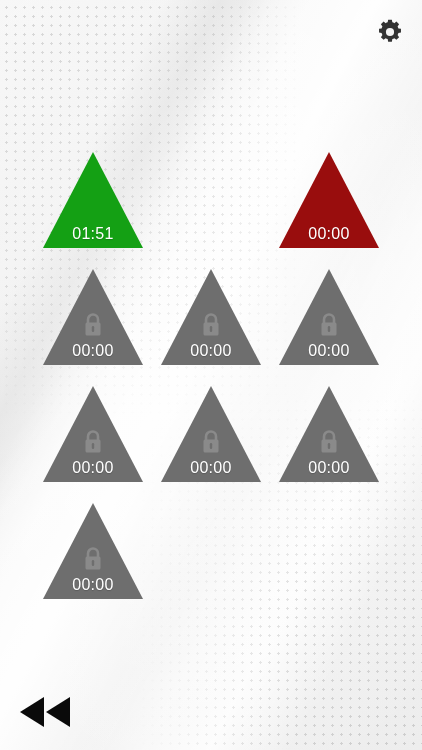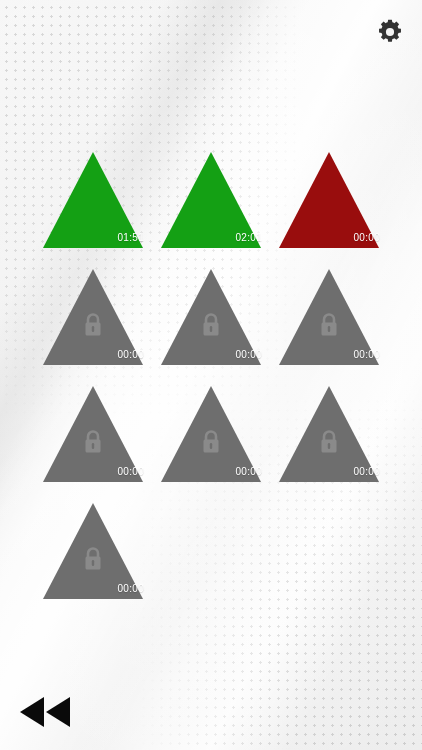--- a/index.html
+++ b/index.html
@@ -93,23 +93,23 @@
     position:absolute;inset:0;
     width:102px;height:98px;
   }
   .level .tri polygon{
     stroke:none;
   }
   .level-label{
     position:absolute;
     left:0;right:0;
     bottom:6px;
-    text-align:right;
+    text-align:center;
     color:#ffffff;
-    font-size:10px;
+    font-size:16px;
     letter-spacing:.3px;
     font-family:"Liberation Sans","DejaVu Sans",sans-serif;
     text-shadow:0 1px 1px rgba(0,0,0,.18);
     pointer-events:none;
     margin-top:44px;
   }
   .lock-icon{
     position:absolute;
     left:50%;
     bottom:28px;
@@ -147,26 +147,20 @@
     </span>
   </div>
 
   <div id="level-grid">
       <div class="level" style="left: 42px; top: 151px;">
         <svg class="tri" viewBox="0 0 102 98" width="102" height="98">
           <polygon points="51,1 101,97 1,97" fill="#14a014"></polygon>
         </svg>
         <div class="level-label">01:51</div>
       </div>
-      <div class="level" style="left: 160px; top: 151px;">
-        <svg class="tri" viewBox="0 0 102 98" width="102" height="98">
-          <polygon points="51,1 101,97 1,97" fill="#14a014"></polygon>
-        </svg>
-        <div class="level-label">02:01</div>
-      </div>
       <div class="level" style="left: 278px; top: 151px;">
         <svg class="tri" viewBox="0 0 102 98" width="102" height="98">
           <polygon points="51,1 101,97 1,97" fill="#990d0d"></polygon>
         </svg>
         <div class="level-label">00:00</div>
       </div>
       <div class="level" style="left: 42px; top: 268px;">
         <svg class="tri" viewBox="0 0 102 98" width="102" height="98">
           <polygon points="51,1 101,97 1,97" fill="#6e6e6e"></polygon>
         </svg>

